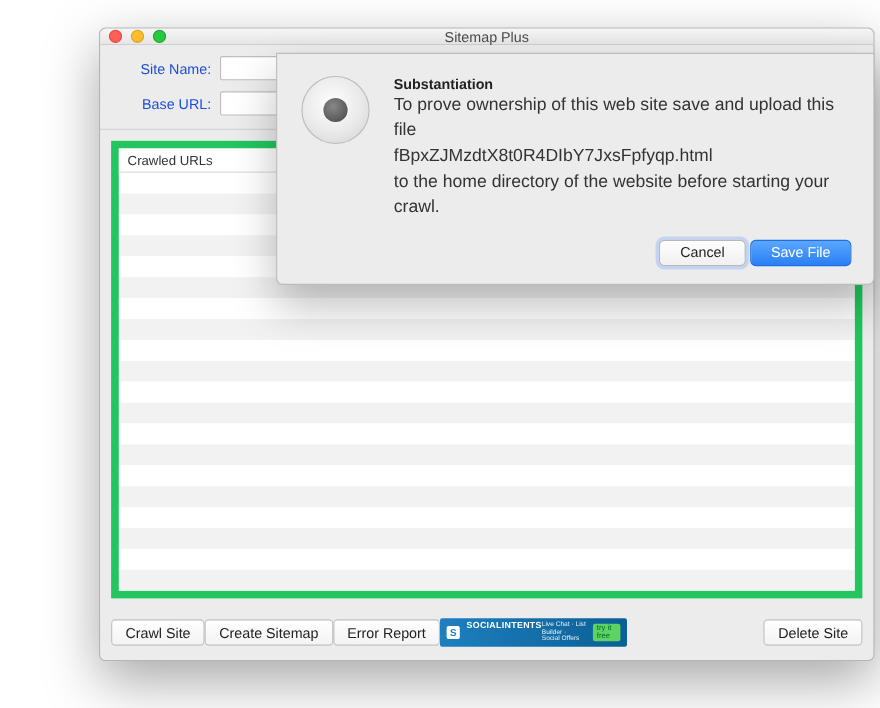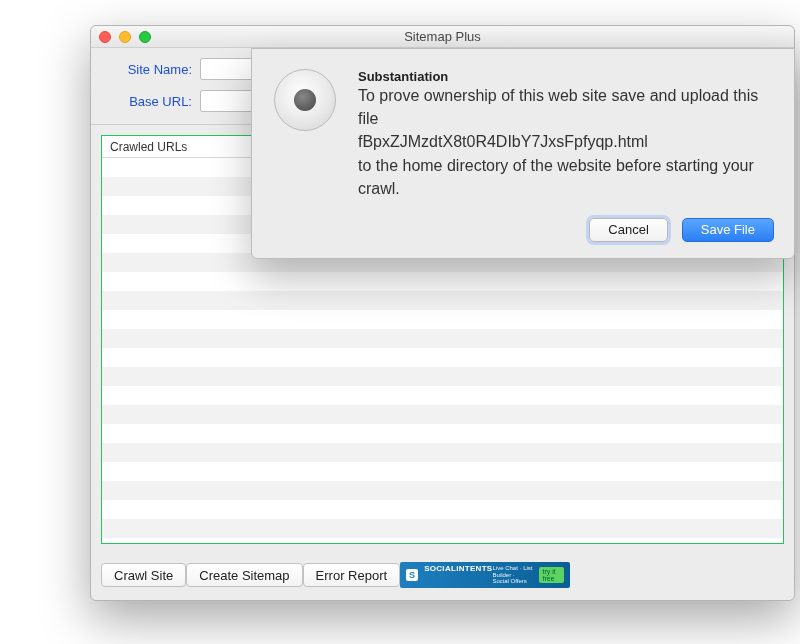--- a/index.html
+++ b/index.html
@@ -68,21 +68,21 @@
   }
   .chev { font-size:10px; color:#555; line-height:1; }
   .progress {
     height:6px; border:1px solid #bdbdbd; border-radius:3px; background:#f3f3f3;
   }
 
   .tablewrap {
     flex:1;
     margin: 10px;
     background:#fff;
-    border:1px solid #22c55e;
+    border:7px solid #22c55e;
     display:flex; flex-direction:column;
   }
   .thead { display:flex; height:22px; border-bottom:1px solid #d8d8d8; background:#fff;}
   .th {
     border-right:1px solid #e0e0e0;
     padding: 3px 8px; font-size:12px; color:#333;
     display:flex; align-items:center;
   }
   .th:last-child { border-right:none; }
   .tbody { flex:1; overflow:hidden; }
@@ -136,21 +136,21 @@
     display:flex; align-items:center; justify-content:center;
   }
   .modal-icon::after{
     content:""; width:22px; height:22px; border-radius:50%;
     background: radial-gradient(circle at 40% 35%, #888, #444);
   }
   .modal-title { font-weight:600; font-size:13px; color:#222; }
   .modal-body { font-size:16px; color:#333; line-height:1.45; }
   .modal-actions {
     grid-column: 1 / span 2;
-    display:flex; justify-content:flex-end; gap:14px; margin-top:8px;
+    display:flex; justify-content:flex-end; gap:4px; margin-top:8px;
   }
   .pbtn {
     height:24px; padding:0 18px;
     border-radius:5px; font-size:13px;
     display:inline-flex; align-items:center; cursor:pointer;
   }
   .pbtn.default {
     background: linear-gradient(#fefefe,#f0f0f0);
     border:1px solid #b8b8b8; color:#222;
     box-shadow: 0 0 0 3px rgba(120,170,255,0.35);
@@ -229,20 +229,21 @@
     <div class="btn">Error Report</div>
     <div class="ad">
       <span style="background:#fff;color:#1e7fbf;font-weight:700;border-radius:2px;padding:1px 3px;font-size:9px">S</span>
       <span style="display:flex;flex-direction:row;line-height:1.1">
         <span style="font-weight:700;font-size:8px;letter-spacing:0.3px">SOCIALINTENTS</span>
         <span style="font-size:6px;opacity:.9">Live Chat · List Builder · Social Offers</span>
       </span>
       <span class="badge">try it free</span>
     </div>
     <div class="spacer"></div>
+    <div class="btn">Delete Site</div>
   </div>
 
   <div class="modal">
     <div class="modal-icon"></div>
     <div>
       <div class="modal-title">Substantiation</div>
       <div class="modal-body">
         <span>To prove ownership of this web site save and upload this file</span><br>
         <span>fBpxZJMzdtX8t0R4DIbY7JxsFpfyqp.html</span><br>
         <span>to the home directory of the website before starting your crawl.</span>

